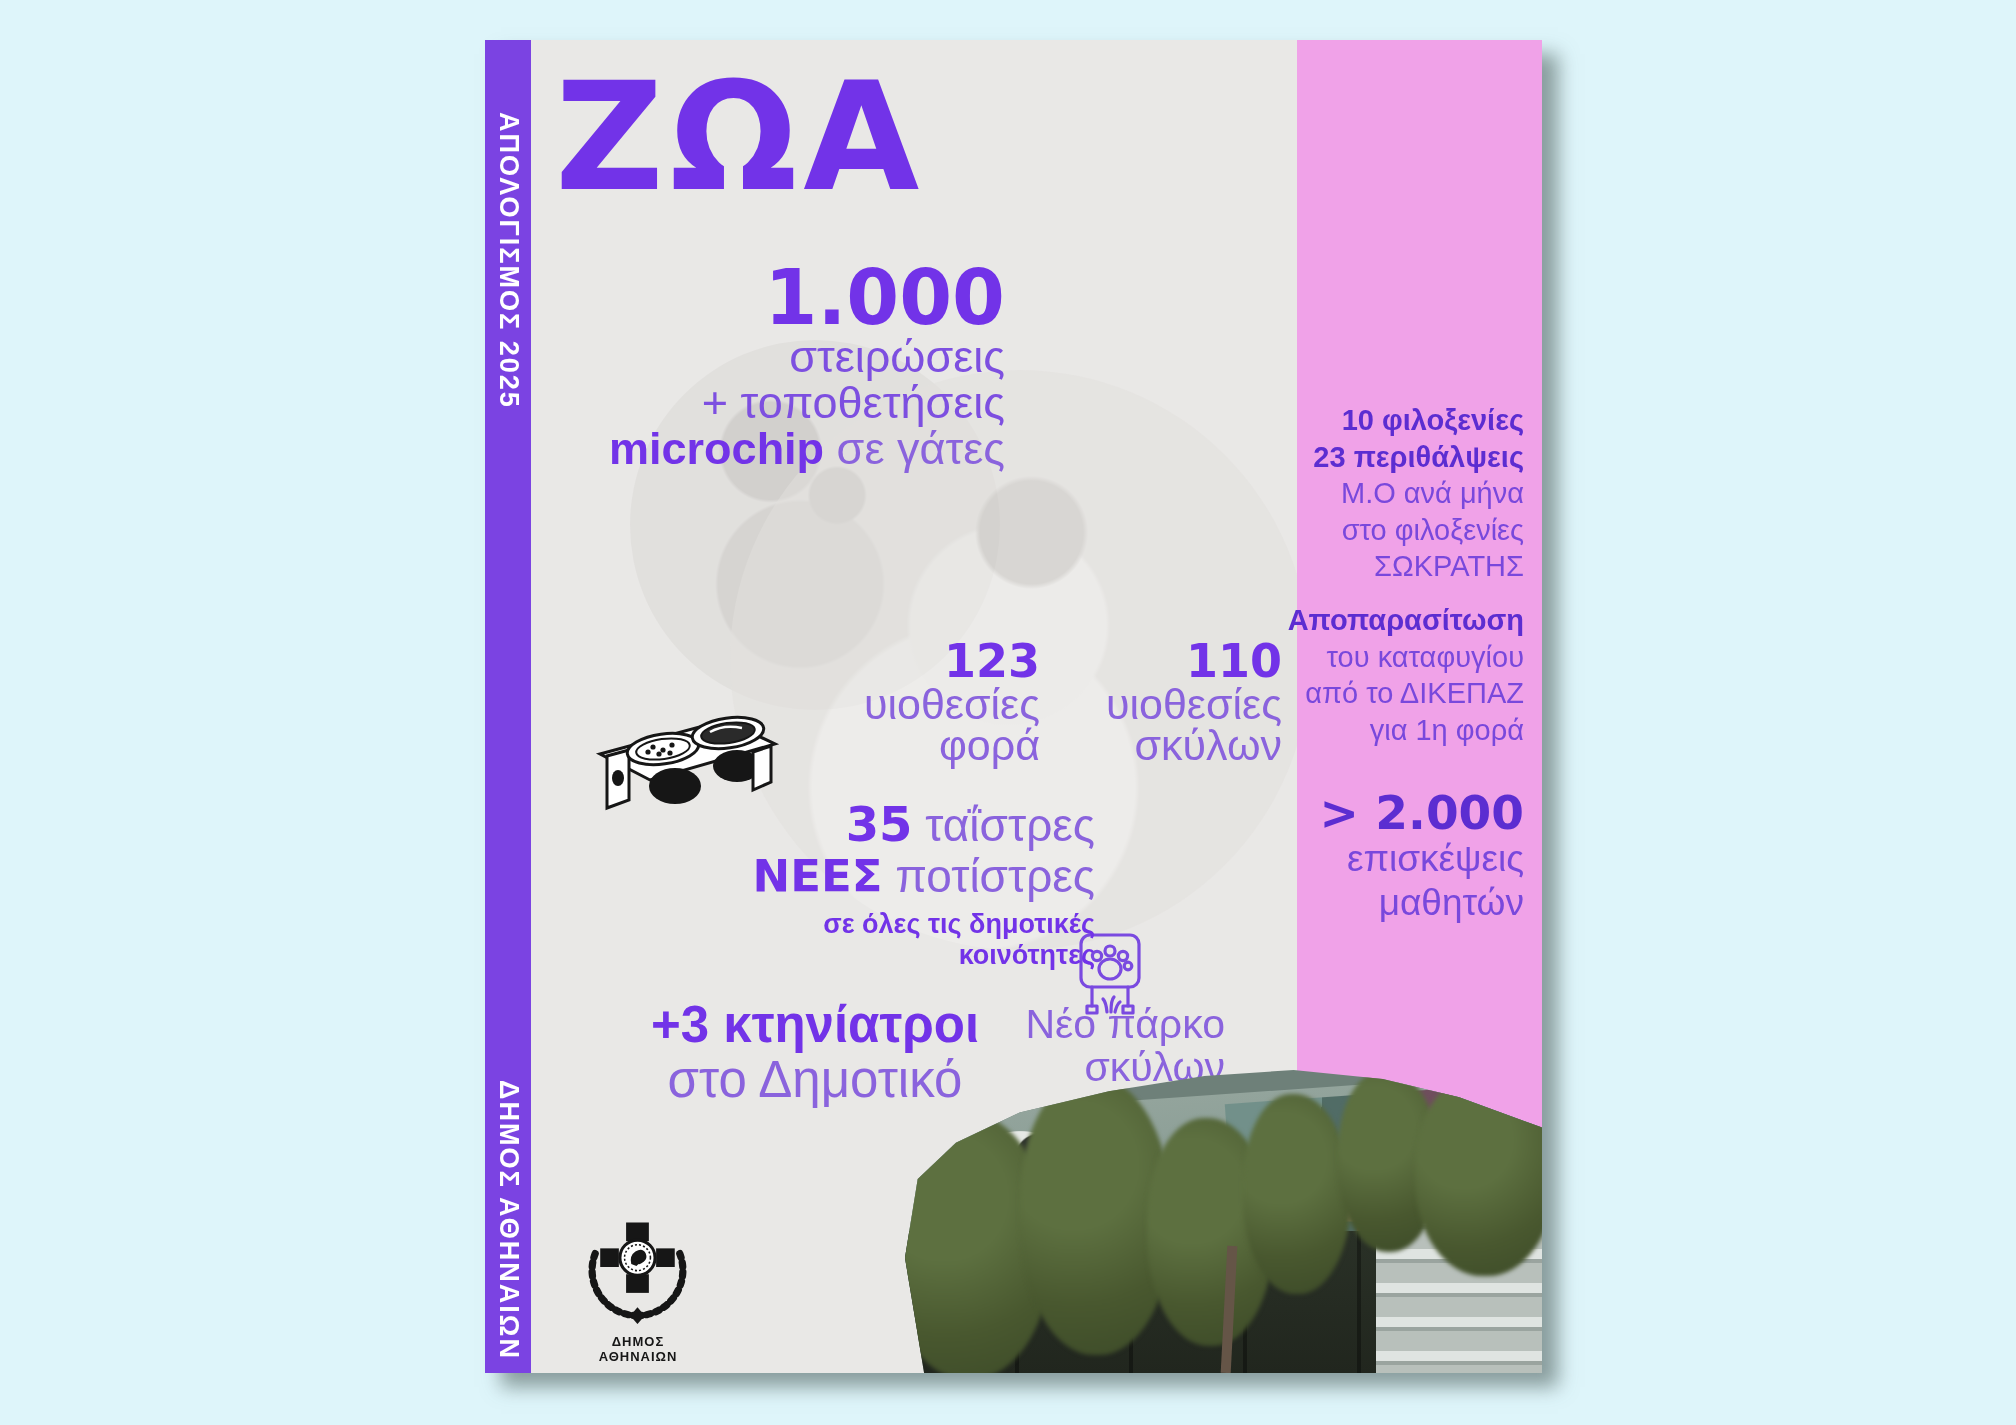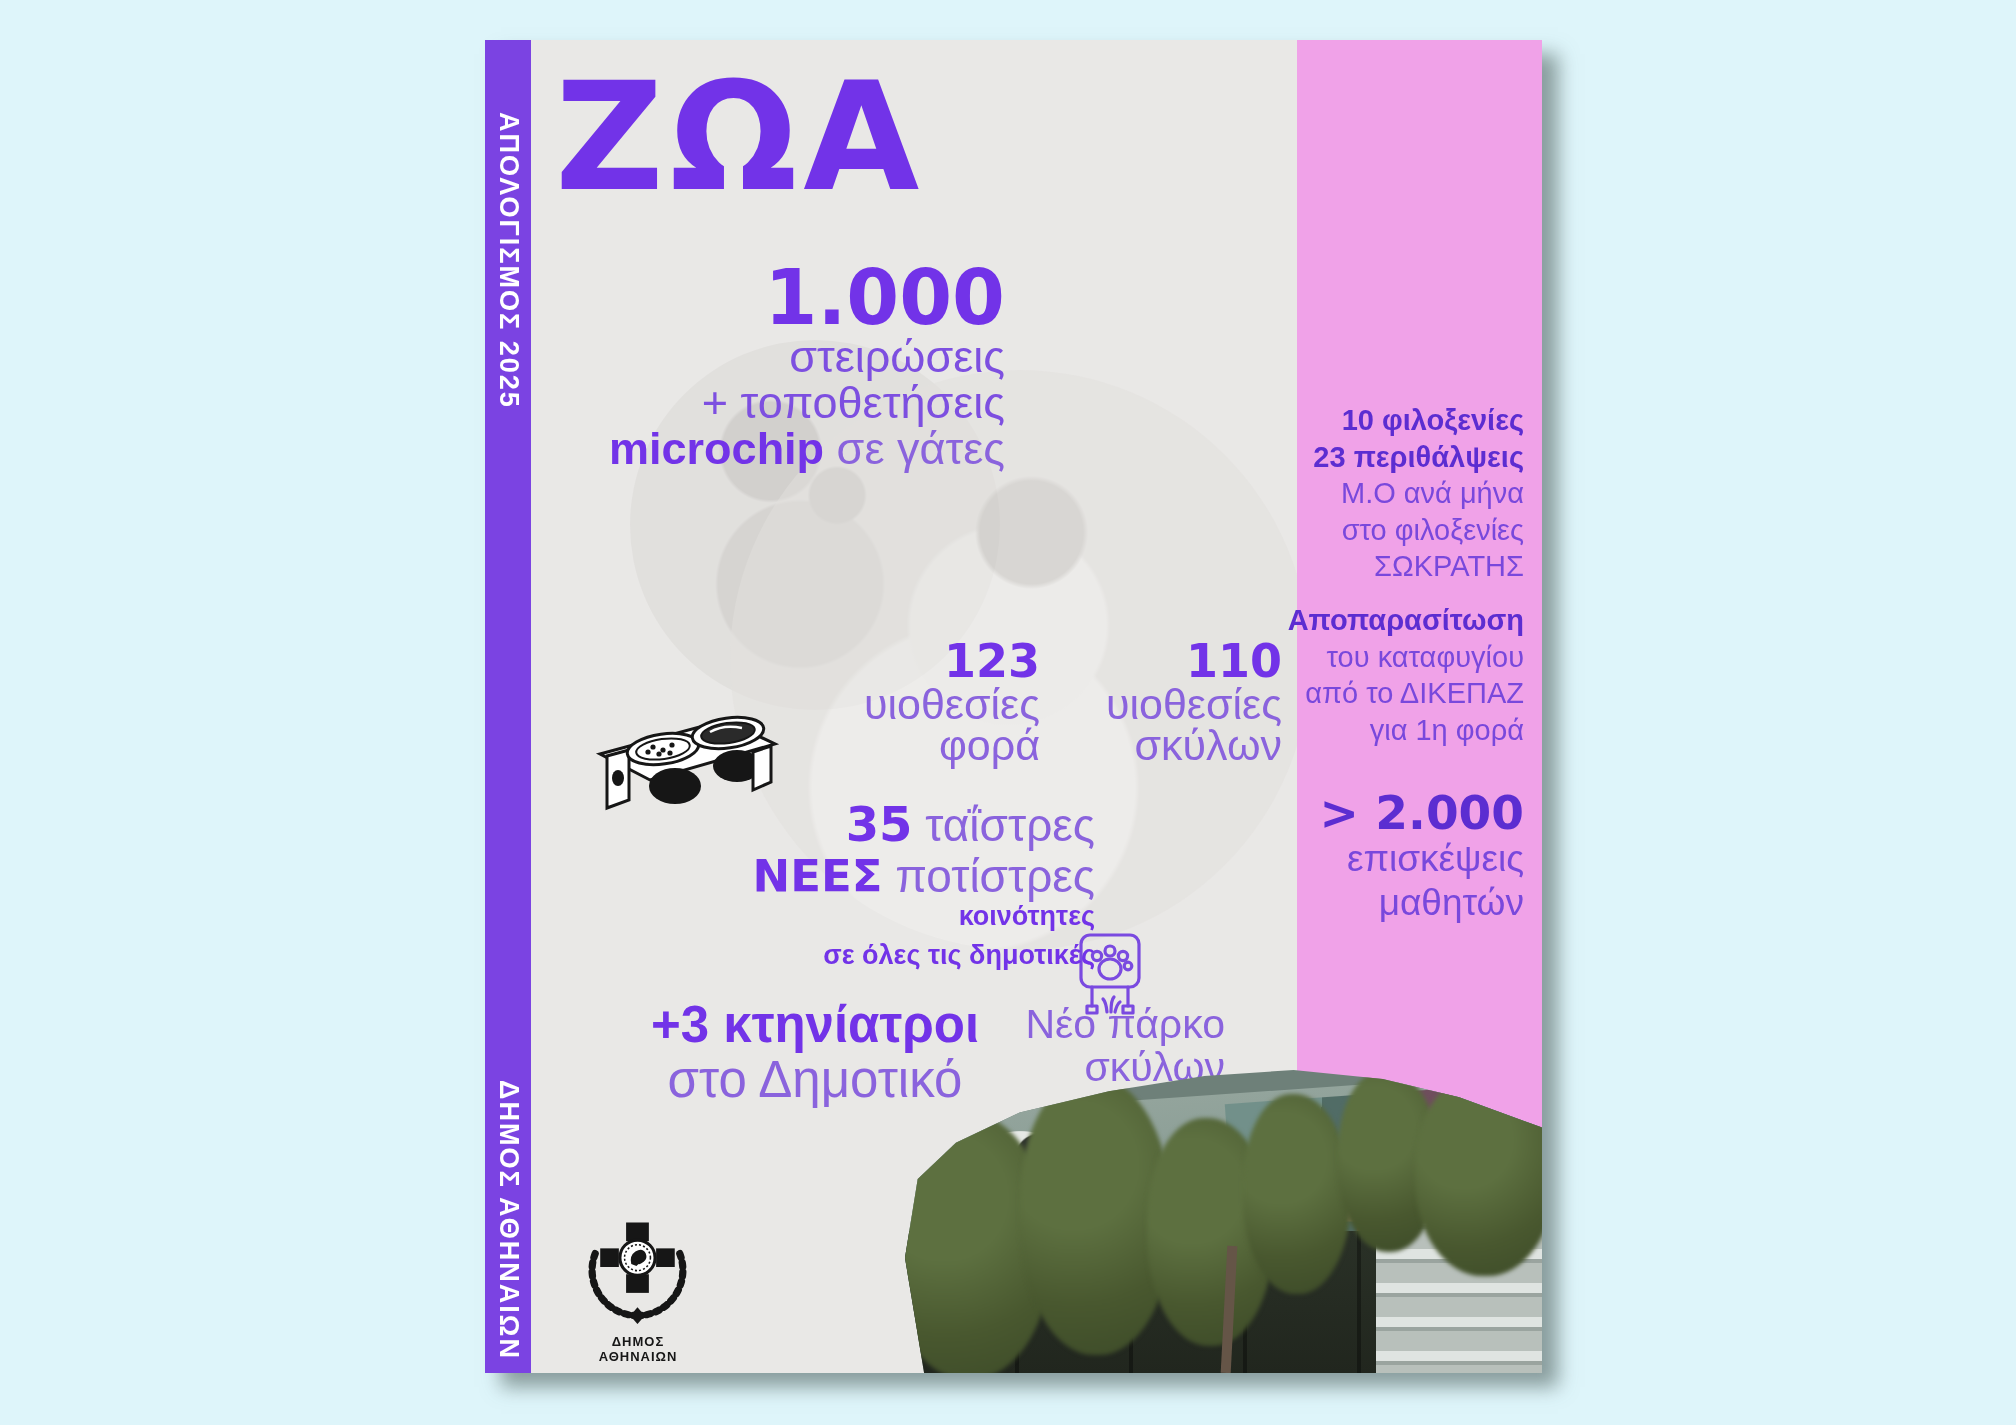--- a/index.html
+++ b/index.html
@@ -152,22 +152,22 @@
     <circle cx="85" cy="61" r="2.6" fill="#161616"></circle>
       <circle cx="63" cy="60" r="2.6" fill="#161616"></circle>
     <ellipse cx="143" cy="41" rx="36" ry="15" fill="#fff" stroke="#161616" stroke-width="3" transform="rotate(-8 143 41)"></ellipse>
     <ellipse cx="143" cy="41" rx="27" ry="10" fill="#2a2a2a" stroke="#161616" stroke-width="2" transform="rotate(-8 143 41)"></ellipse>
     <path d="M125 40 q14 -8 32 -4" stroke="#fff" stroke-width="2.5" fill="none"></path>
   </svg>
 
   <div class="stat feeders">
     <div class="l1"><span class="num">35</span><span class="lt"> ταΐστρες</span></div>
     <div class="l2 l1"><span class="num">ΝΕΕΣ</span><span class="lt"> ποτίστρες</span></div>
+    <div class="note">σε όλες τις δημοτικές</div>
     <div class="note" style="margin-top:0">κοινότητες</div>
-    <div class="note">σε όλες τις δημοτικές</div>
   </div>
 
   <div class="stat vets">
     <div class="b">+3 κτηνίατροι</div>
     <div class="l lt">στο Δημοτικό</div>
   </div>
 
   <svg class="paw-icon" viewBox="0 0 80 90">
     <g fill="none" stroke="#7a4ae0" stroke-width="3.2" stroke-linecap="round" stroke-linejoin="round">
       <rect x="8" y="5" width="58" height="52" rx="9"></rect>

